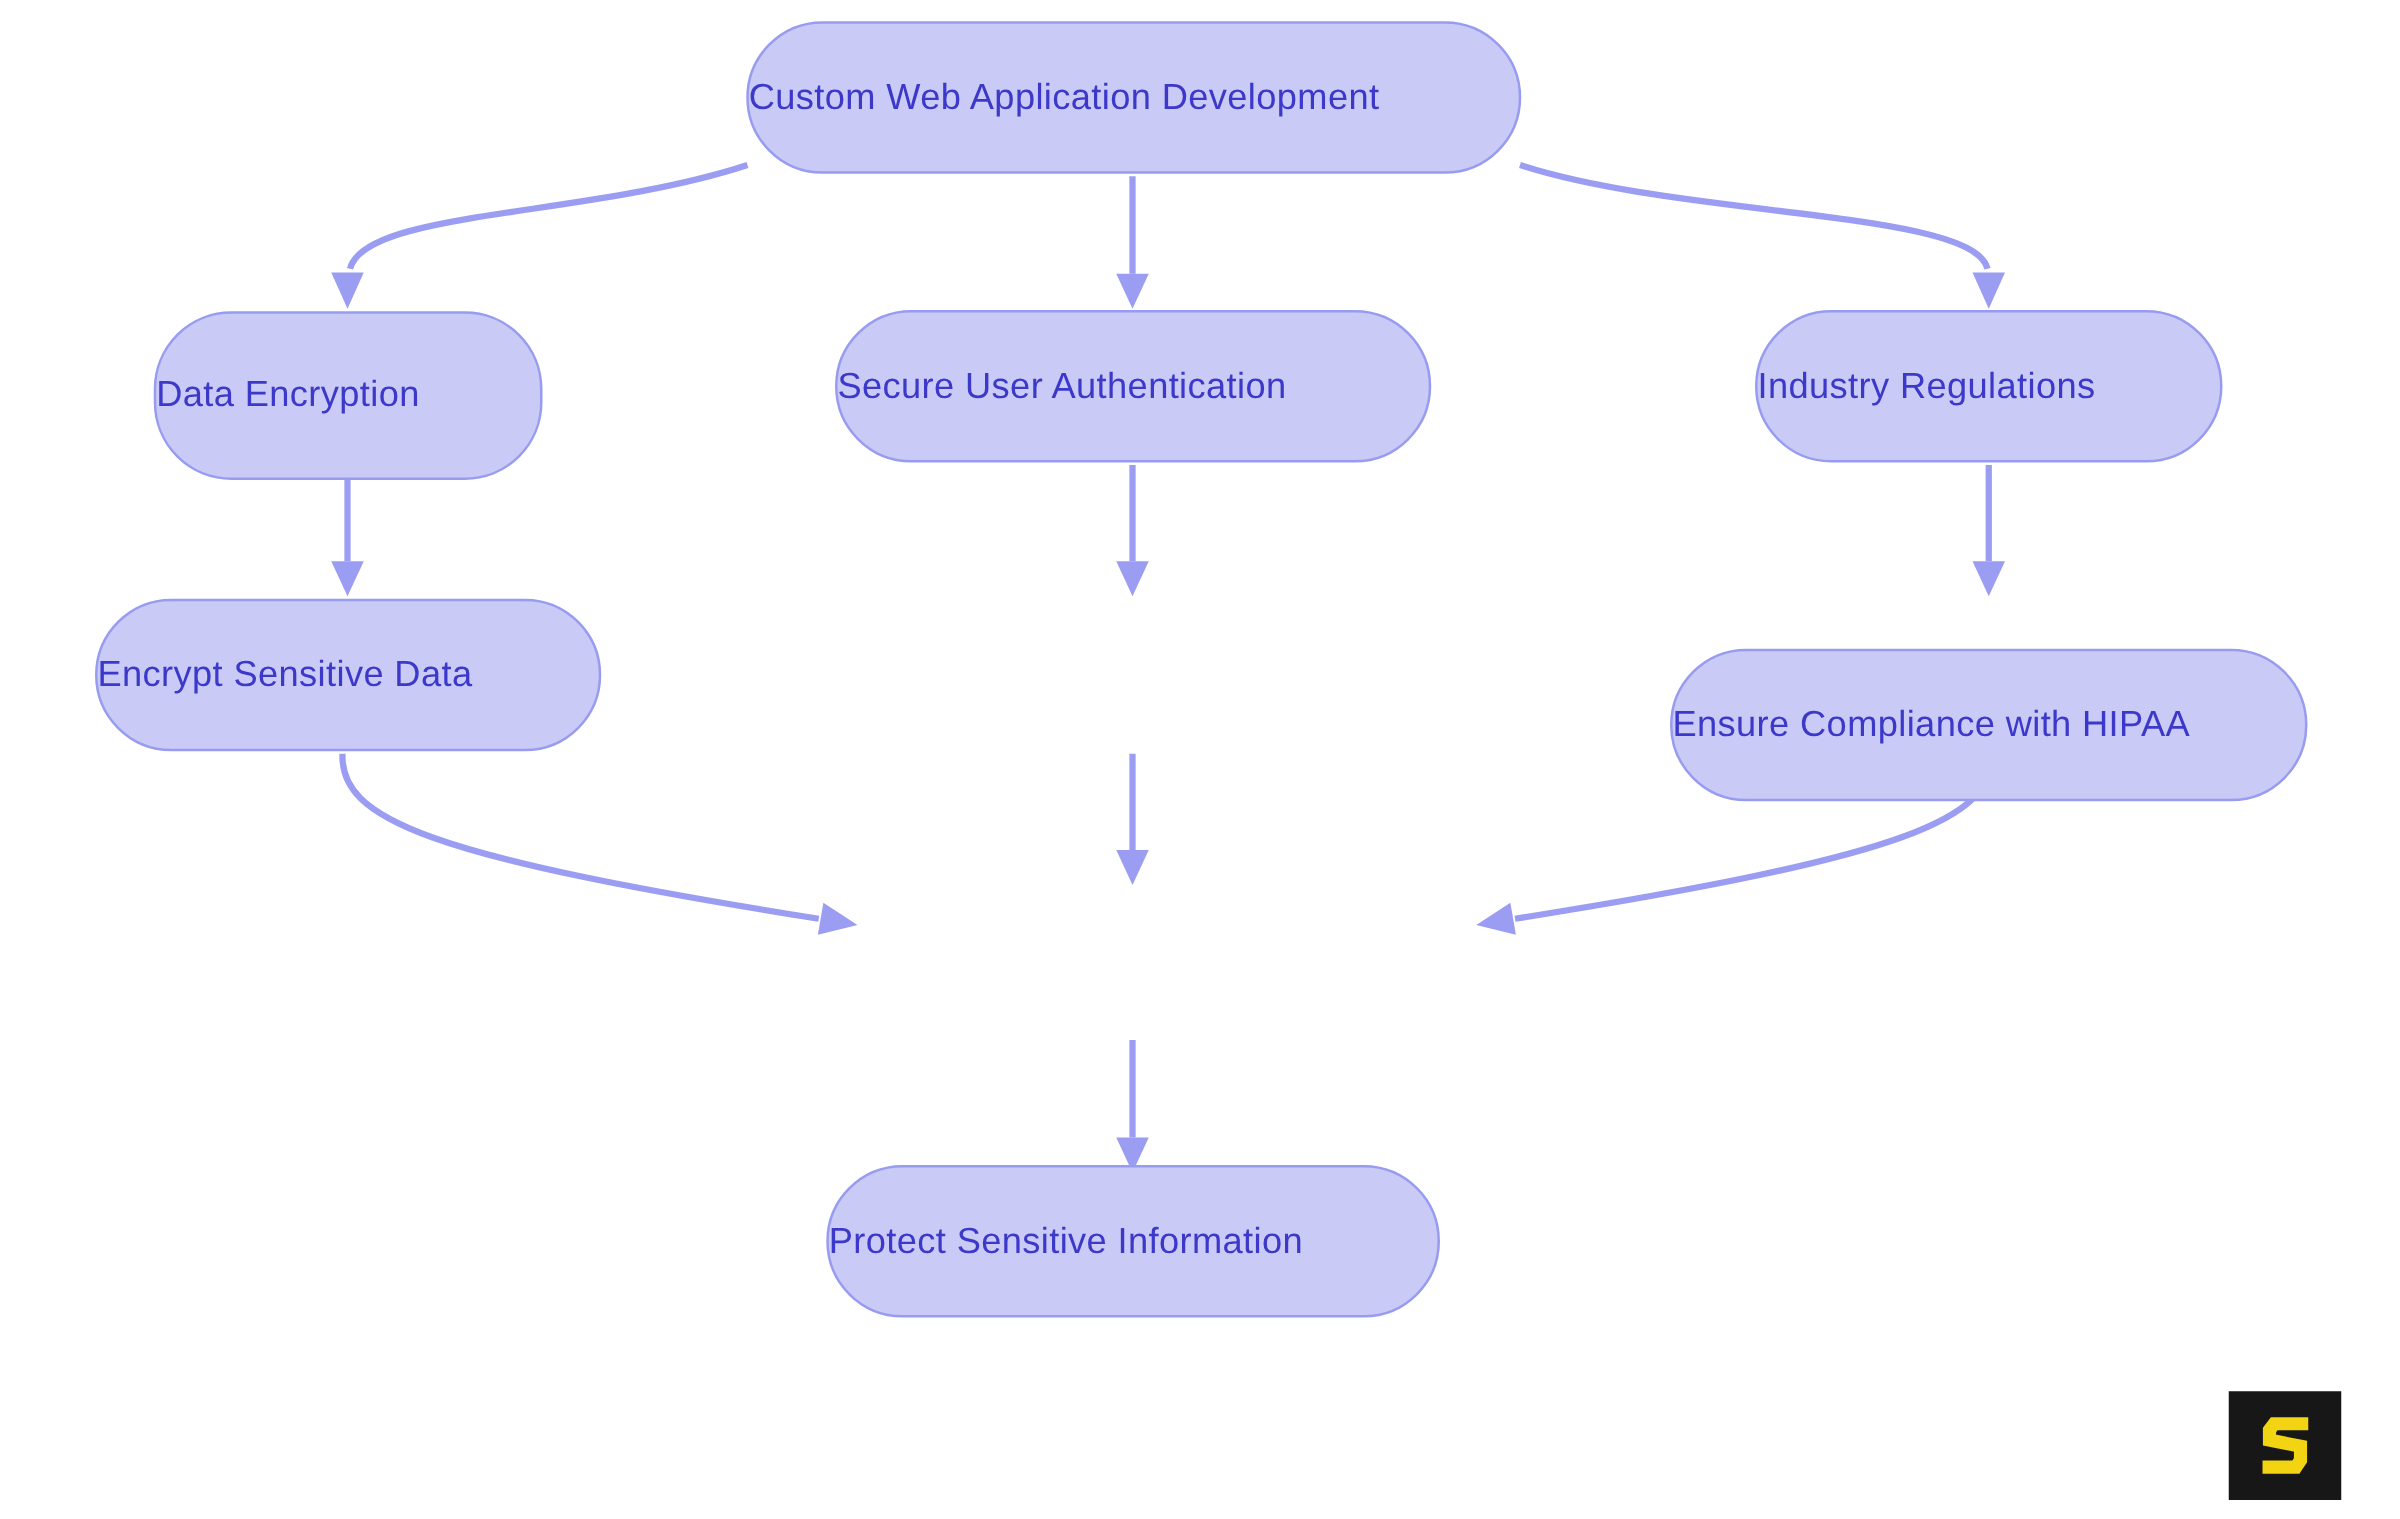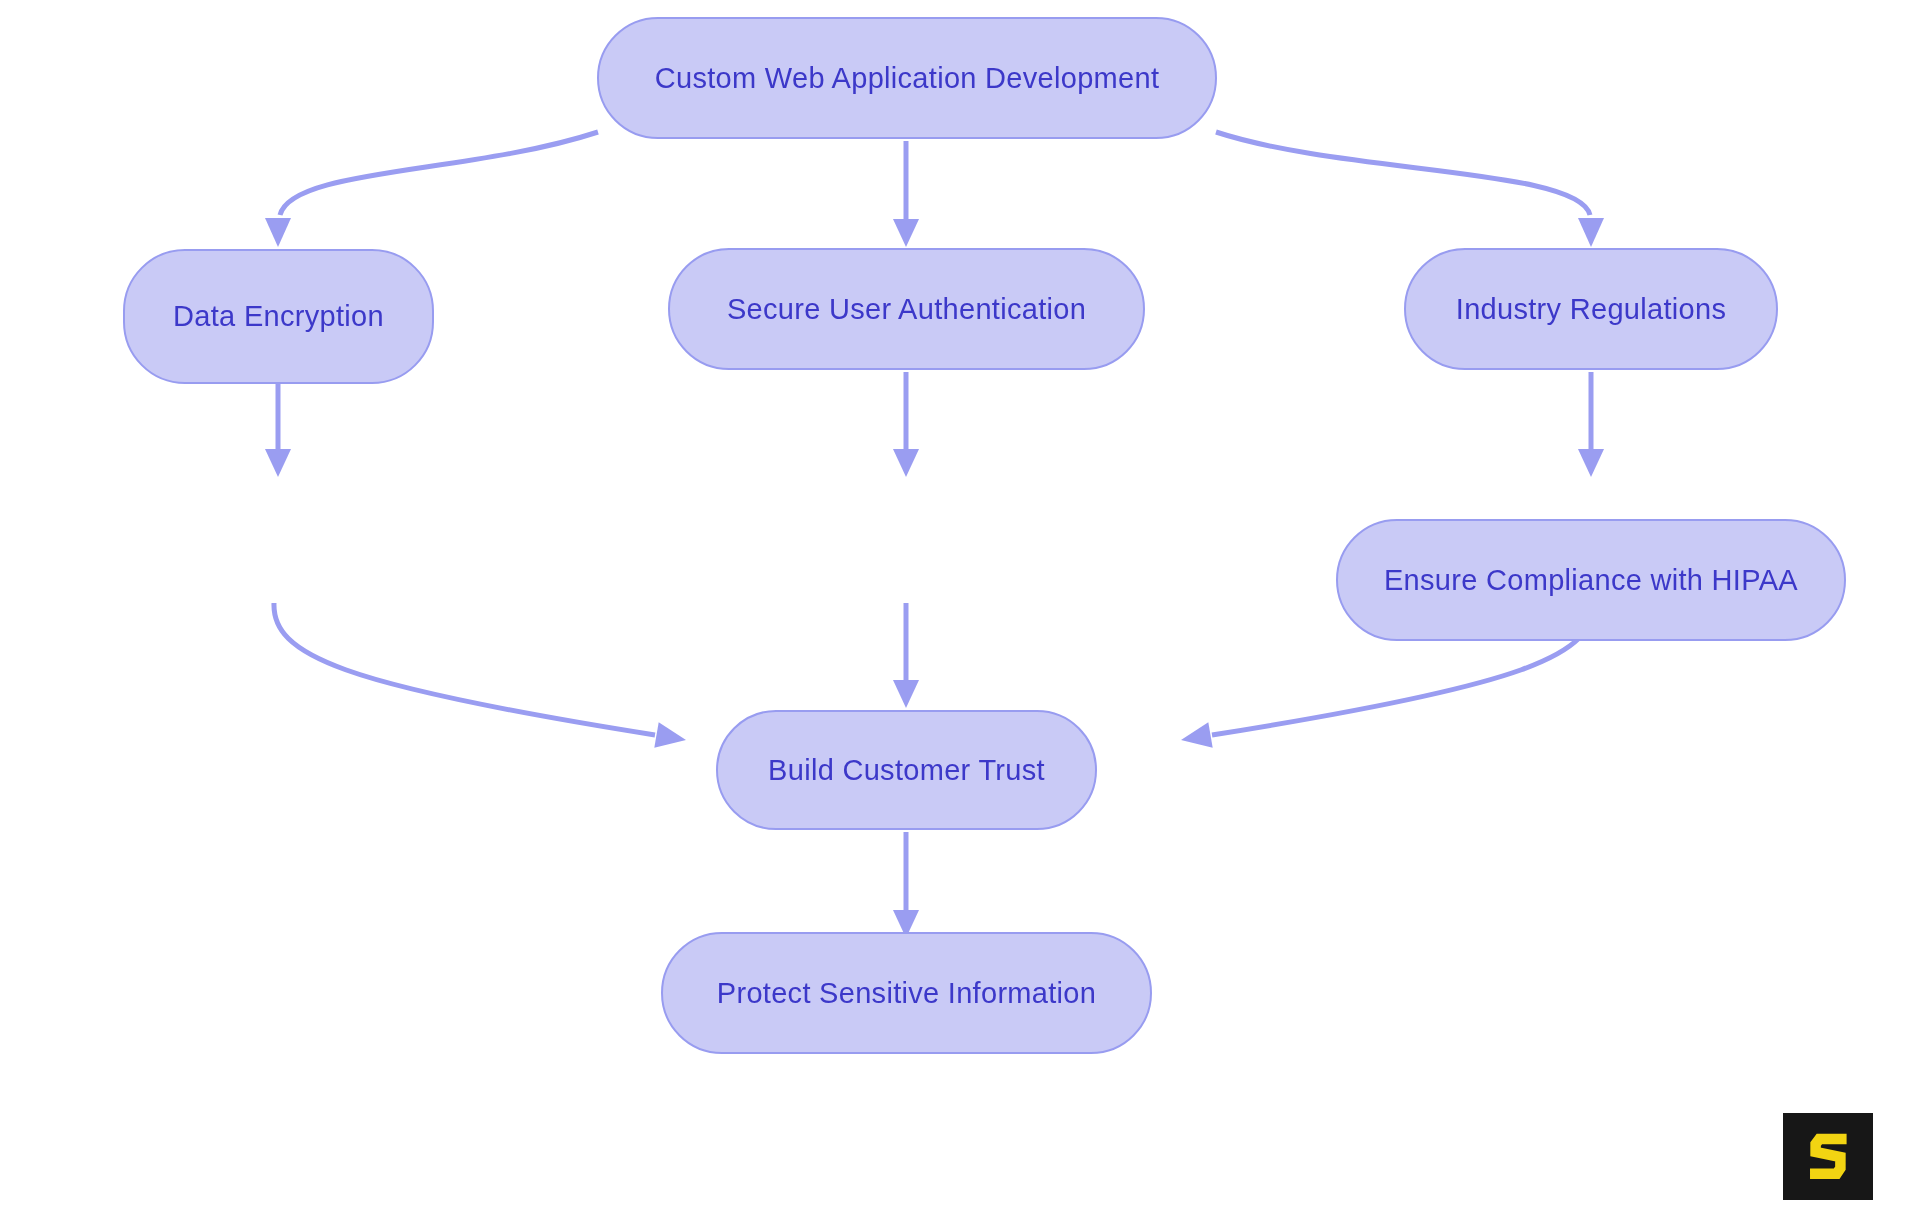--- a/index.html
+++ b/index.html
@@ -31,21 +31,20 @@
     fill: #9a9df1;
     stroke: none;
   }
   .node {
     position: absolute;
     background: #c9caf6;
     border: 2px solid #989cf0;
     border-radius: 62px;
     display: flex;
     align-items: center;
-    justify-content: center;
     box-sizing: border-box;
     color: #3c38c9;
     font-size: 29px;
     letter-spacing: 0.3px;
     white-space: nowrap;
     text-align: center;
   }
   .logo {
     position: absolute;
     left: 1783px;
@@ -106,29 +105,29 @@
   </div>
 
   <div class="node" style="left:668px; top:248px; width:477px; height:122px;">
     <span>Secure User Authentication</span>
   </div>
 
   <div class="node" style="left:1404px; top:248px; width:374px; height:122px;">
     <span>Industry Regulations</span>
   </div>
 
+  <div class="node" style="left:76px; top:479px; width:405px; height:122px;">
+    <span>Encrypt Sensitive Data</span>
+  </div>
 
 
   <div class="node" style="left:1336px; top:479px; width:510px; height:122px;margin-top:40px;">
     <span>Ensure Compliance with HIPAA</span>
   </div>
 
-  <div class="node" style="left:716px; top:710px; width:381px; height:120px;">
-    <span>Build Customer Trust</span>
-  </div>
 
   <div class="node" style="left:661px; top:932px; width:491px; height:122px;">
     <span>Protect Sensitive Information</span>
   </div>
 
   <div class="logo">
     <svg width="62" height="62" viewBox="0 0 100 100">
       <path d="M 80 21 L 36 21 L 30 29 L 30 42 L 70 50 L 70 68 L 64 77 L 21 77" fill="none" stroke="#f2d412" stroke-width="17" stroke-linejoin="miter" stroke-linecap="butt"></path>
     </svg>
   </div>

